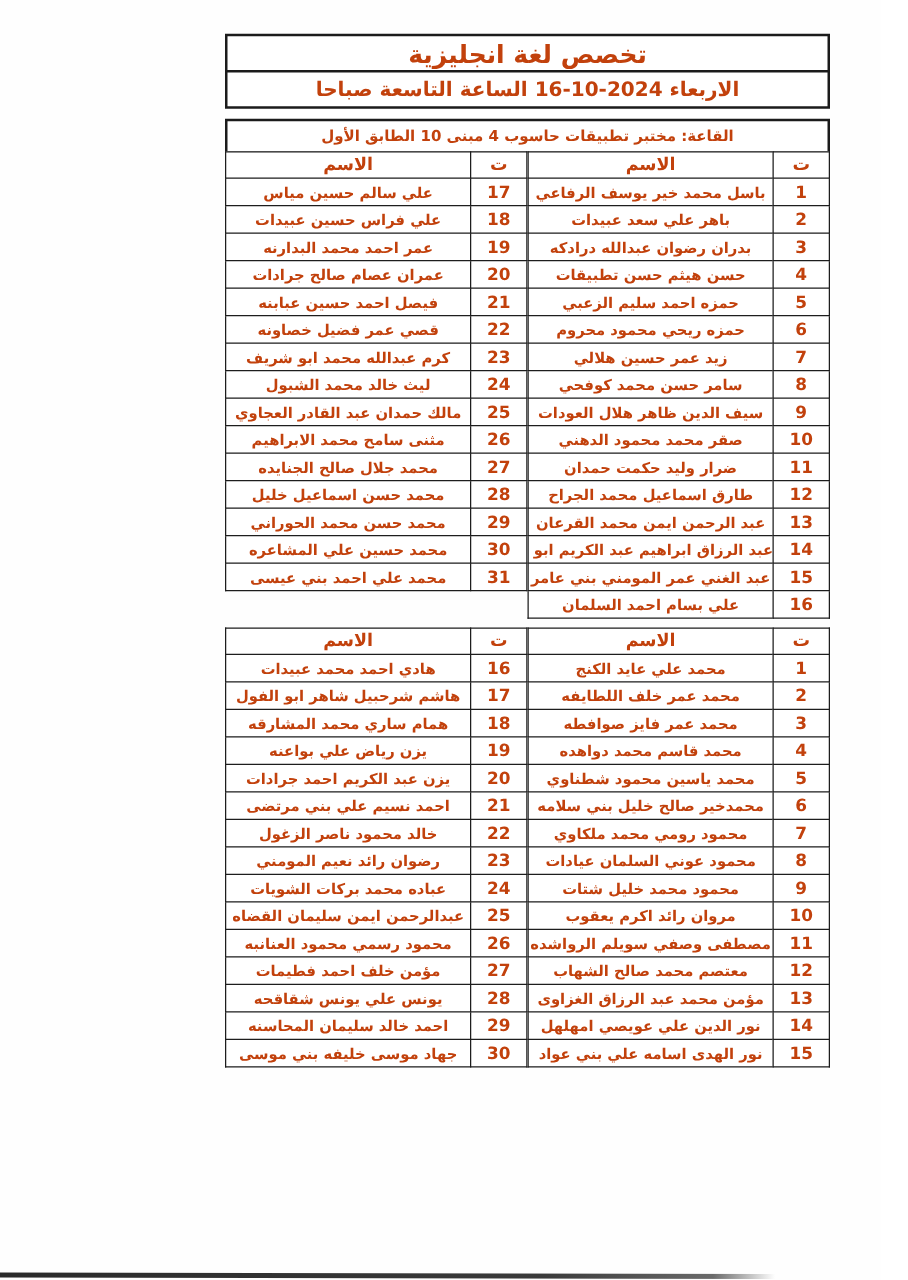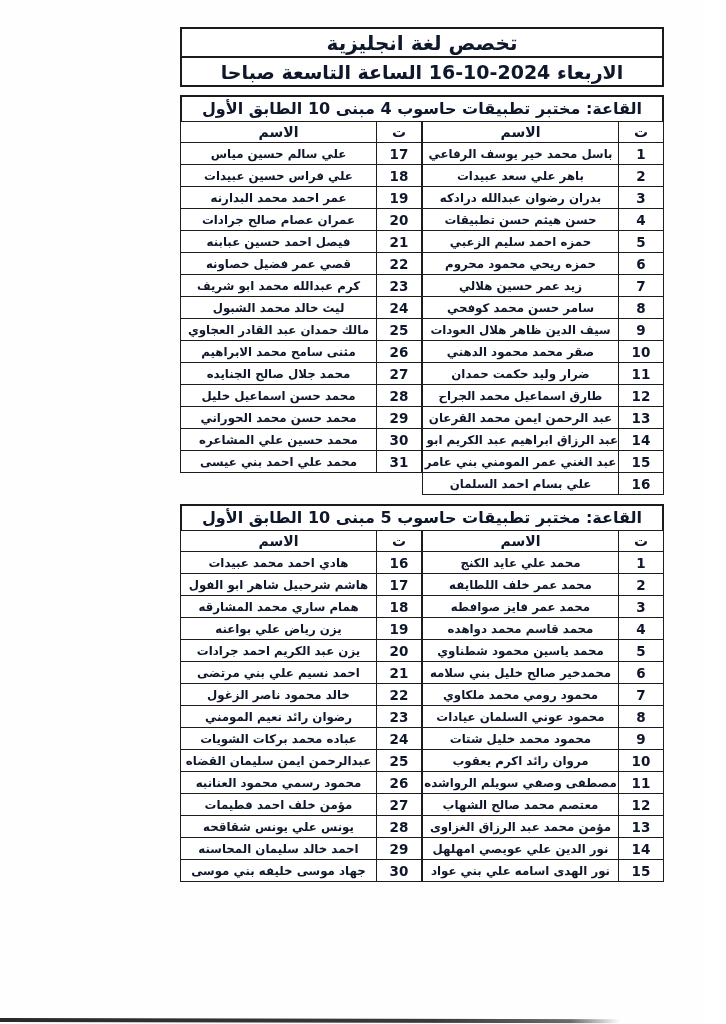--- a/index.html
+++ b/index.html
@@ -5,21 +5,21 @@
   * { box-sizing: border-box; margin: 0; padding: 0; }
   html, body { background: #ffffff; }
   body { font-family: "DejaVu Sans", sans-serif; }
 
   .page {
     position: relative;
     width: 705px;
     height: 1024px;
     background: #fefefe;
     overflow: hidden;
-    color: #0f172a;
+    color: #c2410c;
   }
 
   .doc {
     position: absolute;
     top: 27px;
     right: 41px;
     width: 484px;
   }
 
   .box {
@@ -30,31 +30,31 @@
   }
 
   .box.title {
     height: 31px;
     font-size: 20px;
     line-height: 28px;
   }
 
   .box.date {
     height: 31px;
-    font-size: 19px;
+    font-size: 16px;
     line-height: 28px;
     margin-top: -2px;
   }
 
   .roster { margin-top: 8px; }
   .roster + .roster { margin-top: 9px; }
 
   .box.caption {
     height: 28px;
-    font-size: 16px;
+    font-size: 12px;
     line-height: 24px;
   }
 
   .halves {
     display: flex;
     align-items: flex-start;
     margin-top: -2px;
   }
 
   table.half {
@@ -253,21 +253,20 @@
               <tr>
                 <td class="num">31</td>
                 <td class="name">محمد علي احمد بني عيسى</td>
               </tr>
             </tbody>
         </table>
       </div>
     </section>
 
     <section class="roster">
-      <div class="box caption">القاعة: مختبر تطبيقات حاسوب 5 مبنى 10 الطابق الأول</div>
       <div class="halves">
         <table class="half">
           <colgroup>
               <col class="c-num">
               <col class="c-name">
             </colgroup>
           <thead>
             <tr>
               <th class="num">ت</th>
               <th class="name">الاسم</th>

